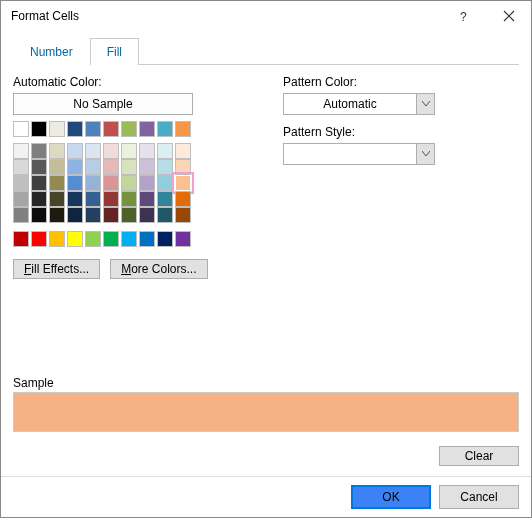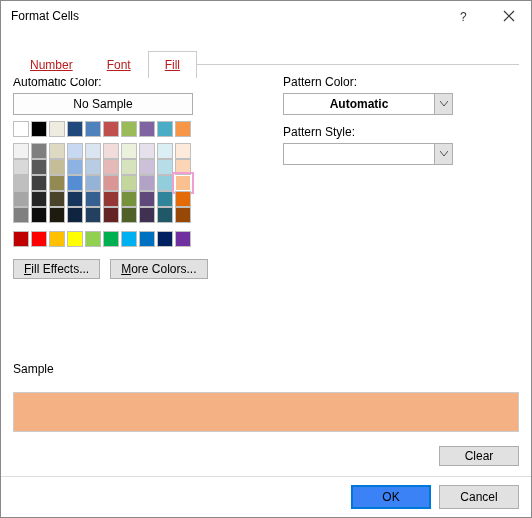--- a/index.html
+++ b/index.html
@@ -3,41 +3,41 @@
 <meta charset="utf-8">
 <style>
   * { box-sizing: border-box; font-family: "Segoe UI", Tahoma, sans-serif; font-size: 12px; }
   body { margin: 0; background: #fff; }
   .window { width: 532px; height: 518px; border: 1px solid #888; background: #fff; display: flex; flex-direction: column; }
   .titlebar { height: 30px; display: flex; align-items: center; padding: 0 0 0 10px; }
   .titlebar .title { flex: 1; }
   .titlebar .btn { width: 45px; height: 30px; display: flex; align-items: center; justify-content: center; color: #333; }
   .body { flex: 1; padding: 6px 12px 10px 12px; display: flex; flex-direction: column; }
   .tabs { display: flex; border-bottom: 1px solid #ccc; }
-  .tab { padding: 6px 16px; border: 1px solid transparent; border-bottom: none; color: #b91c1c; position: relative; top: 14px; background: #fff; text-decoration: underline; }
+  .tab { padding: 6px 16px; border: 1px solid transparent; border-bottom: none; color: #0369a1; position: relative; top: 1px; background: #fff; }
   .tab.active { border-color: #ccc; background: #fff; }
   .tab:not(.active) { border-color: transparent; }
   .content { flex: 1; display: flex; flex-direction: column; padding-top: 10px; }
   .cols { display: flex; gap: 50px; }
   .left { width: 220px; }
   .right { flex: 1; }
   .label { margin-bottom: 4px; }
   .no-color-btn { width: 180px; height: 22px; border: 1px solid #adadad; background: #fdfdfd; display: flex; align-items: center; justify-content: center; margin-bottom: 6px; }
   .palette { display: flex; flex-direction: column; gap: 8px; margin-bottom: 12px; }
   .row { display: flex; gap: 2px; }
   .sw { width: 16px; height: 16px; border: 1px solid #bfbfbf; }
   .sw.selected { outline: 2px solid #f19ed2; outline-offset: 1px; border: 1px solid #fff; }
   .btn2 { height: 20px; padding: 0 10px; border: 1px solid #adadad; background: #e1e1e1; display: inline-flex; align-items: center; justify-content: center; }
   .btn2 u { text-decoration: underline; }
   .btnrow { display: flex; gap: 10px; }
-  .dropdown { width: 170px; height: 22px; border: 1px solid #adadad; display: flex; align-items: center; margin-bottom: 10px; font-weight: bold; }
+  .dropdown { width: 152px; height: 22px; border: 1px solid #adadad; display: flex; align-items: center; margin-bottom: 10px; }
   .dropdown .val { flex: 1; text-align: center; }
   .dropdown .ar { width: 18px; height: 100%; border-left: 1px solid #adadad; background: #e1e1e1; display: flex; align-items: center; justify-content: center; }
   .sample-area { margin-top: auto; }
-  .sample-lbl { margin-bottom: 16px; }
+  .sample-lbl { margin-bottom: 2px; }
   .sample-box { height: 40px; border: 1px solid #ccc; background: #f4b183; }
   .clear-row { display: flex; justify-content: flex-end; margin-top: 14px; }
   .footer { border-top: 1px solid #ddd; padding: 8px 12px; display: flex; justify-content: flex-end; gap: 8px; }
   .fbtn { width: 80px; height: 24px; border: 1px solid #adadad; background: #e1e1e1; display: flex; align-items: center; justify-content: center; }
   .fbtn.primary { border: 1px solid #0078d7; background: #3b82f6; box-shadow: inset 0 0 0 1px #0078d7; }
   svg { display: block; }
 </style>
 </head>
 <body>
 
@@ -51,21 +51,20 @@
     </div>
     <div class="btn">
       <svg width="12" height="12" viewBox="0 0 12 12">
           <path d="M1 1 L11 11 M11 1 L1 11" stroke="#333" stroke-width="1.2"></path>
         </svg>
     </div>
   </div>
   <div class="body">
     <div class="tabs">
       <div class="tab">Number</div>
-      <div class="tab">Font</div>
       <div class="tab active">Fill</div>
     </div>
     <div class="content">
       <div class="cols">
         <div class="left">
           <div class="label">Automatic Color:</div>
           <div class="no-color-btn">No Sample</div>
           <div class="palette">
             <div id="theme-grid">
                 <div class="row" style="margin-bottom: 6px;">

